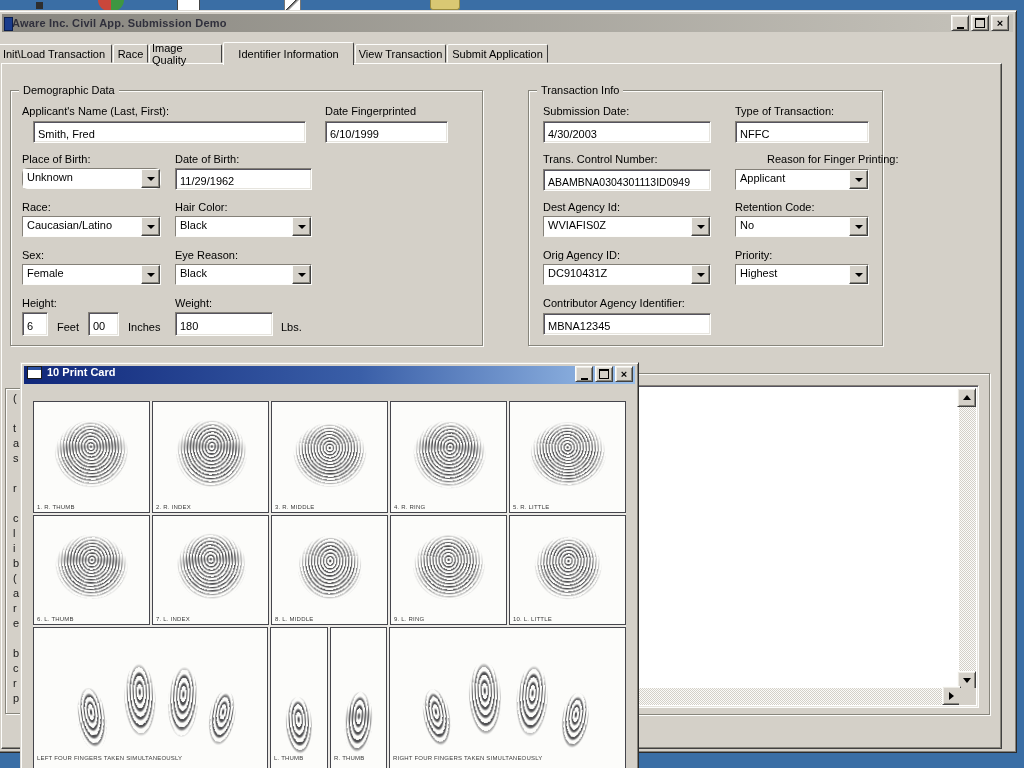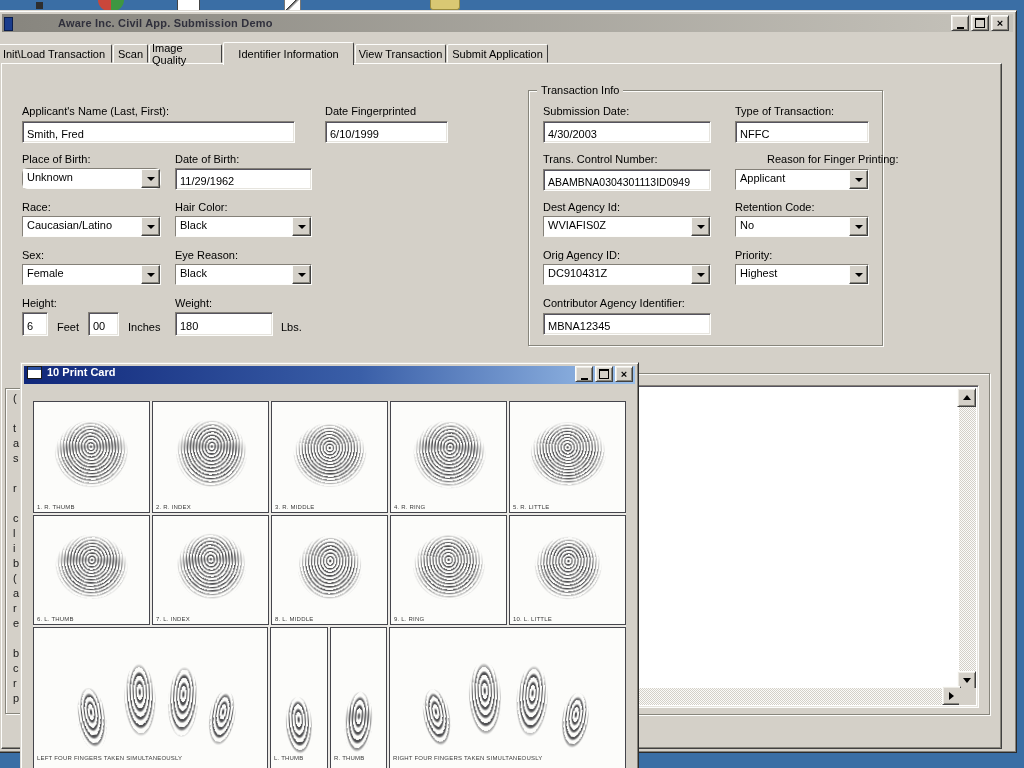--- a/index.html
+++ b/index.html
@@ -28,21 +28,21 @@
   .checker{background-color:#FBFBF9;
     background-image:linear-gradient(45deg,#D4D0C8 25%,transparent 25%,transparent 75%,#D4D0C8 75%),
                      linear-gradient(45deg,#D4D0C8 25%,transparent 25%,transparent 75%,#D4D0C8 75%);
     background-size:2px 2px;background-position:0 0,1px 1px;}
   .sb-btn{position:absolute;display:flex;align-items:center;justify-content:center;}
   .tri-up{width:0;height:0;border:4px solid transparent;border-bottom:5px solid #000;margin-top:-4px;}
   .tri-dn{width:0;height:0;border:4px solid transparent;border-top:5px solid #000;margin-bottom:-4px;}
   .tri-rt{width:0;height:0;border:4px solid transparent;border-left:5px solid #000;margin-right:-4px;}
   
   .main-titlebar{background:linear-gradient(90deg,#87857E,#C6C3BB);display:flex;align-items:center;}
-  .main-title-text{font-weight:bold;color:#30303C;margin-left:10px;letter-spacing:.2px;padding-left:46px;}
+  .main-title-text{font-weight:bold;color:#30303C;margin-left:10px;letter-spacing:.2px;}
   .cap-btn{width:16px;height:14px;margin-left:2px;display:flex;align-items:center;justify-content:center;}
   .glyph-min{width:7px;height:8px;border-bottom:2px solid #000;margin-top:1px;}
   .glyph-max{width:8px;height:7px;border:1px solid #000;border-top-width:2px;}
   .glyph-x{font-weight:bold;font-size:11px;line-height:10px;}
   
   .tab{position:absolute;top:44px;height:19px;background:#D4D0C8;border:1px solid;
     border-color:#FDFDFB #404040 transparent #FDFDFB;border-top-left-radius:2px;border-top-right-radius:2px;
     display:flex;align-items:center;justify-content:center;z-index:3;padding:0 2px;box-sizing:border-box;}
   .tab.active{top:42px;height:23px;z-index:6;border-bottom:none;}
   .pane{position:absolute;left:1px;top:63px;width:999px;height:684px;background:#D4D0C8;
@@ -92,38 +92,41 @@
         </span>
     </div>
   </div>
 
   <div class="pane"></div>
 
   <div class="tab" style="left:-4px;width:116px;">
       <span>Init\Load Transaction</span>
     </div>
   <div class="tab" style="left:113px;width:35px;">
-      <span>Scan</span>
+      <span>Race</span>
     </div>
   <div class="tab" style="left:149px;width:73px;">
       <span>Image Quality</span>
     </div>
   <div class="tab active" style="left:223px;width:131px;">
       <span>Identifier Information</span>
     </div>
   <div class="tab" style="left:355px;width:91px;">
       <span>View Transaction</span>
     </div>
   <div class="tab" style="left:447px;width:101px;">
       <span>Submit Application</span>
     </div>
 
+  <div class="abs grp" style="left:10px;top:90px;width:471px;height:254px;z-index:3;">
+    <span class="grp-legend">Demographic Data</span>
+  </div>
   <div style="position:absolute;z-index:4;">
     <span class="lbl" style="left:22px;top:105px;">Applicant's Name (Last, First):</span>
-    <input class="tb sunken abs" style="left: 22px; top: 121px; width: 273px; height: 22px;" value="Smith, Fred">
+    <input class="tb sunken abs" style="left: 33px; top: 121px; width: 273px; height: 22px;" value="Smith, Fred">
     <span class="lbl" style="left:325px;top:105px;">Date Fingerprinted</span>
     <input class="tb sunken abs" style="left: 325px; top: 121px; width: 123px; height: 22px;" value="6/10/1999">
 
     <span class="lbl" style="left:22px;top:153px;">Place of Birth:</span>
     <div class="combo sunken" style="left:22px;top:168px;width:139px;height:21px;border-radius:6px;">
       <span class="combo-val">Unknown</span>
       <span class="combo-btn">
           <span class="arr-down"></span>
         </span>
     </div>

